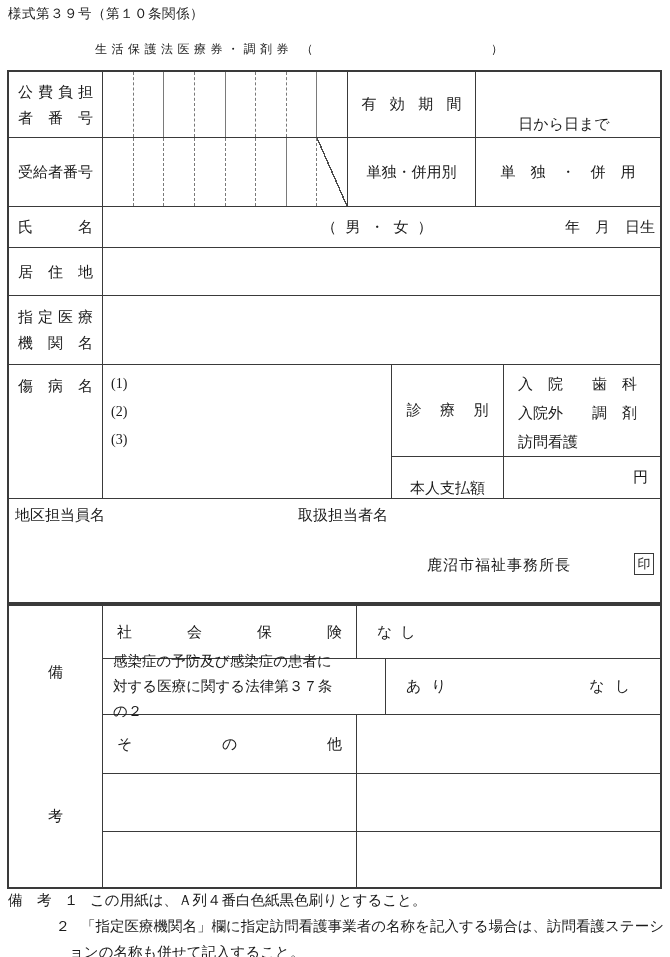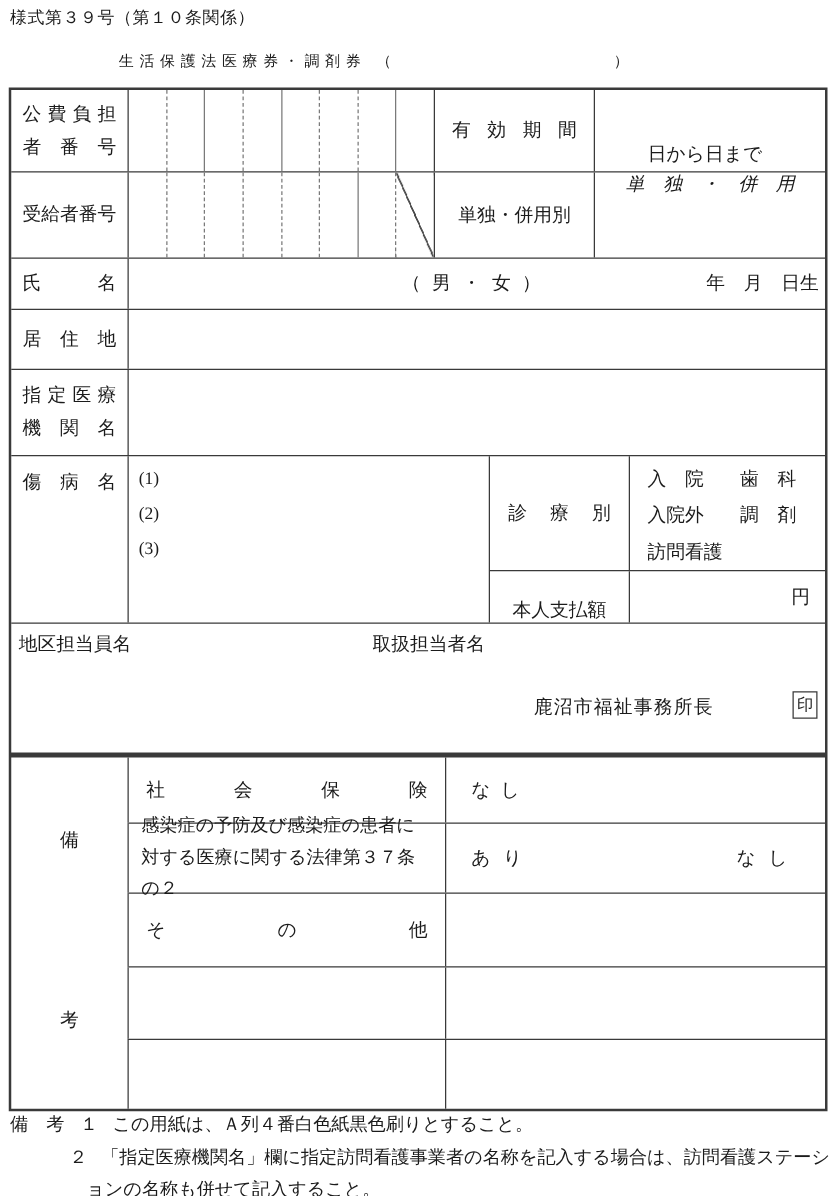--- a/index.html
+++ b/index.html
@@ -39,21 +39,21 @@
   .r-staff { height:103px; }
 
   .digits { width:245px; display:flex; }
   .digit-cell { flex:1; }
   .slash { background:linear-gradient(to top right, transparent calc(50% - 0.7px), #4a4a4a calc(50% - 0.7px), #4a4a4a calc(50% + 0.7px), transparent calc(50% + 0.7px)); }
 
   .midlab { width:128px; display:flex; align-items:center; justify-content:center; font-size:15px; }
   .midlab .jspan { width:100px; }
   .valcell { flex:1; display:flex; justify-content:center; font-size:15px; }
   .period-val { align-items:flex-end; padding-right:8px; line-height:26px; }
-  .heiyou-val { align-items:flex-start;font-style:italic; }
+  .heiyou-val { align-items:center; }
 
   .namecell { flex:1; font-size:15px; }
   .sex-val { top:50%; left:50%; transform:translate(-50%,-50%); white-space:nowrap; letter-spacing:9px; }
   .birth-val { top:50%; right:5px; transform:translateY(-50%); white-space:nowrap; }
 
   .shobyo-lab { justify-content:flex-start; padding-top:8px; }
   .shobyo-items { width:289px; font-size:14px; line-height:28px; padding:5px 0 0 8px; }
   .shobyo-right { flex:1; display:flex; flex-direction:column; border-left:1px solid #3a3a3a; }
   .shinryo-row { height:92px; display:flex; border-bottom:1px solid #3a3a3a; }
   .shinryo-lab { width:111px; display:flex; align-items:center; justify-content:center; font-size:15px; }
@@ -78,21 +78,21 @@
   #biko-label-bottom { left:50%; transform:translateX(-50%); top:201px; }
   .biko-rows { flex:1; display:flex; flex-direction:column; }
   .biko-row { display:flex; border-bottom:1px solid #3a3a3a; }
   .biko-row:last-child { border-bottom:none; }
   .biko-mid { width:254px; border-left:1px solid #3a3a3a; display:flex; flex-direction:column; justify-content:center; padding:0 14px; font-size:15px; }
   .biko-mid.smalltext { font-size:14.5px; line-height:25px; padding:0 10px; }
   .biko-val { flex:1; border-left:1px solid #3a3a3a; display:flex; align-items:center; justify-content:space-between; padding:0 20px; font-size:15px; }
   .ls6 { letter-spacing:6px; }
   .ls8 { letter-spacing:8px; }
   .ls10 { letter-spacing:10px; }
-  .b-r1 { height:53px; } .b-r2 { height:56px; } .b-r3 { height:59px; }
+  .b-r1 { height:53px; } .b-r2 { height:56px;gap:29px; } .b-r3 { height:59px; }
   .b-r4 { height:58px; } .b-r5 { height:55px; }
 
   
   #notes { top:888px; left:8px; width:656px; font-size:14.5px; }
   .note-line { display:flex; line-height:25px; margin-bottom:1px; }
   .note-label { width:46px; }
   .note-num { width:15px; margin-left:10px; }
   .note-text { margin-left:11px; white-space:nowrap;font-family:Liberation Serif, serif; }
   .note-wrap { margin-left:61px; white-space:nowrap; }
 </style>

